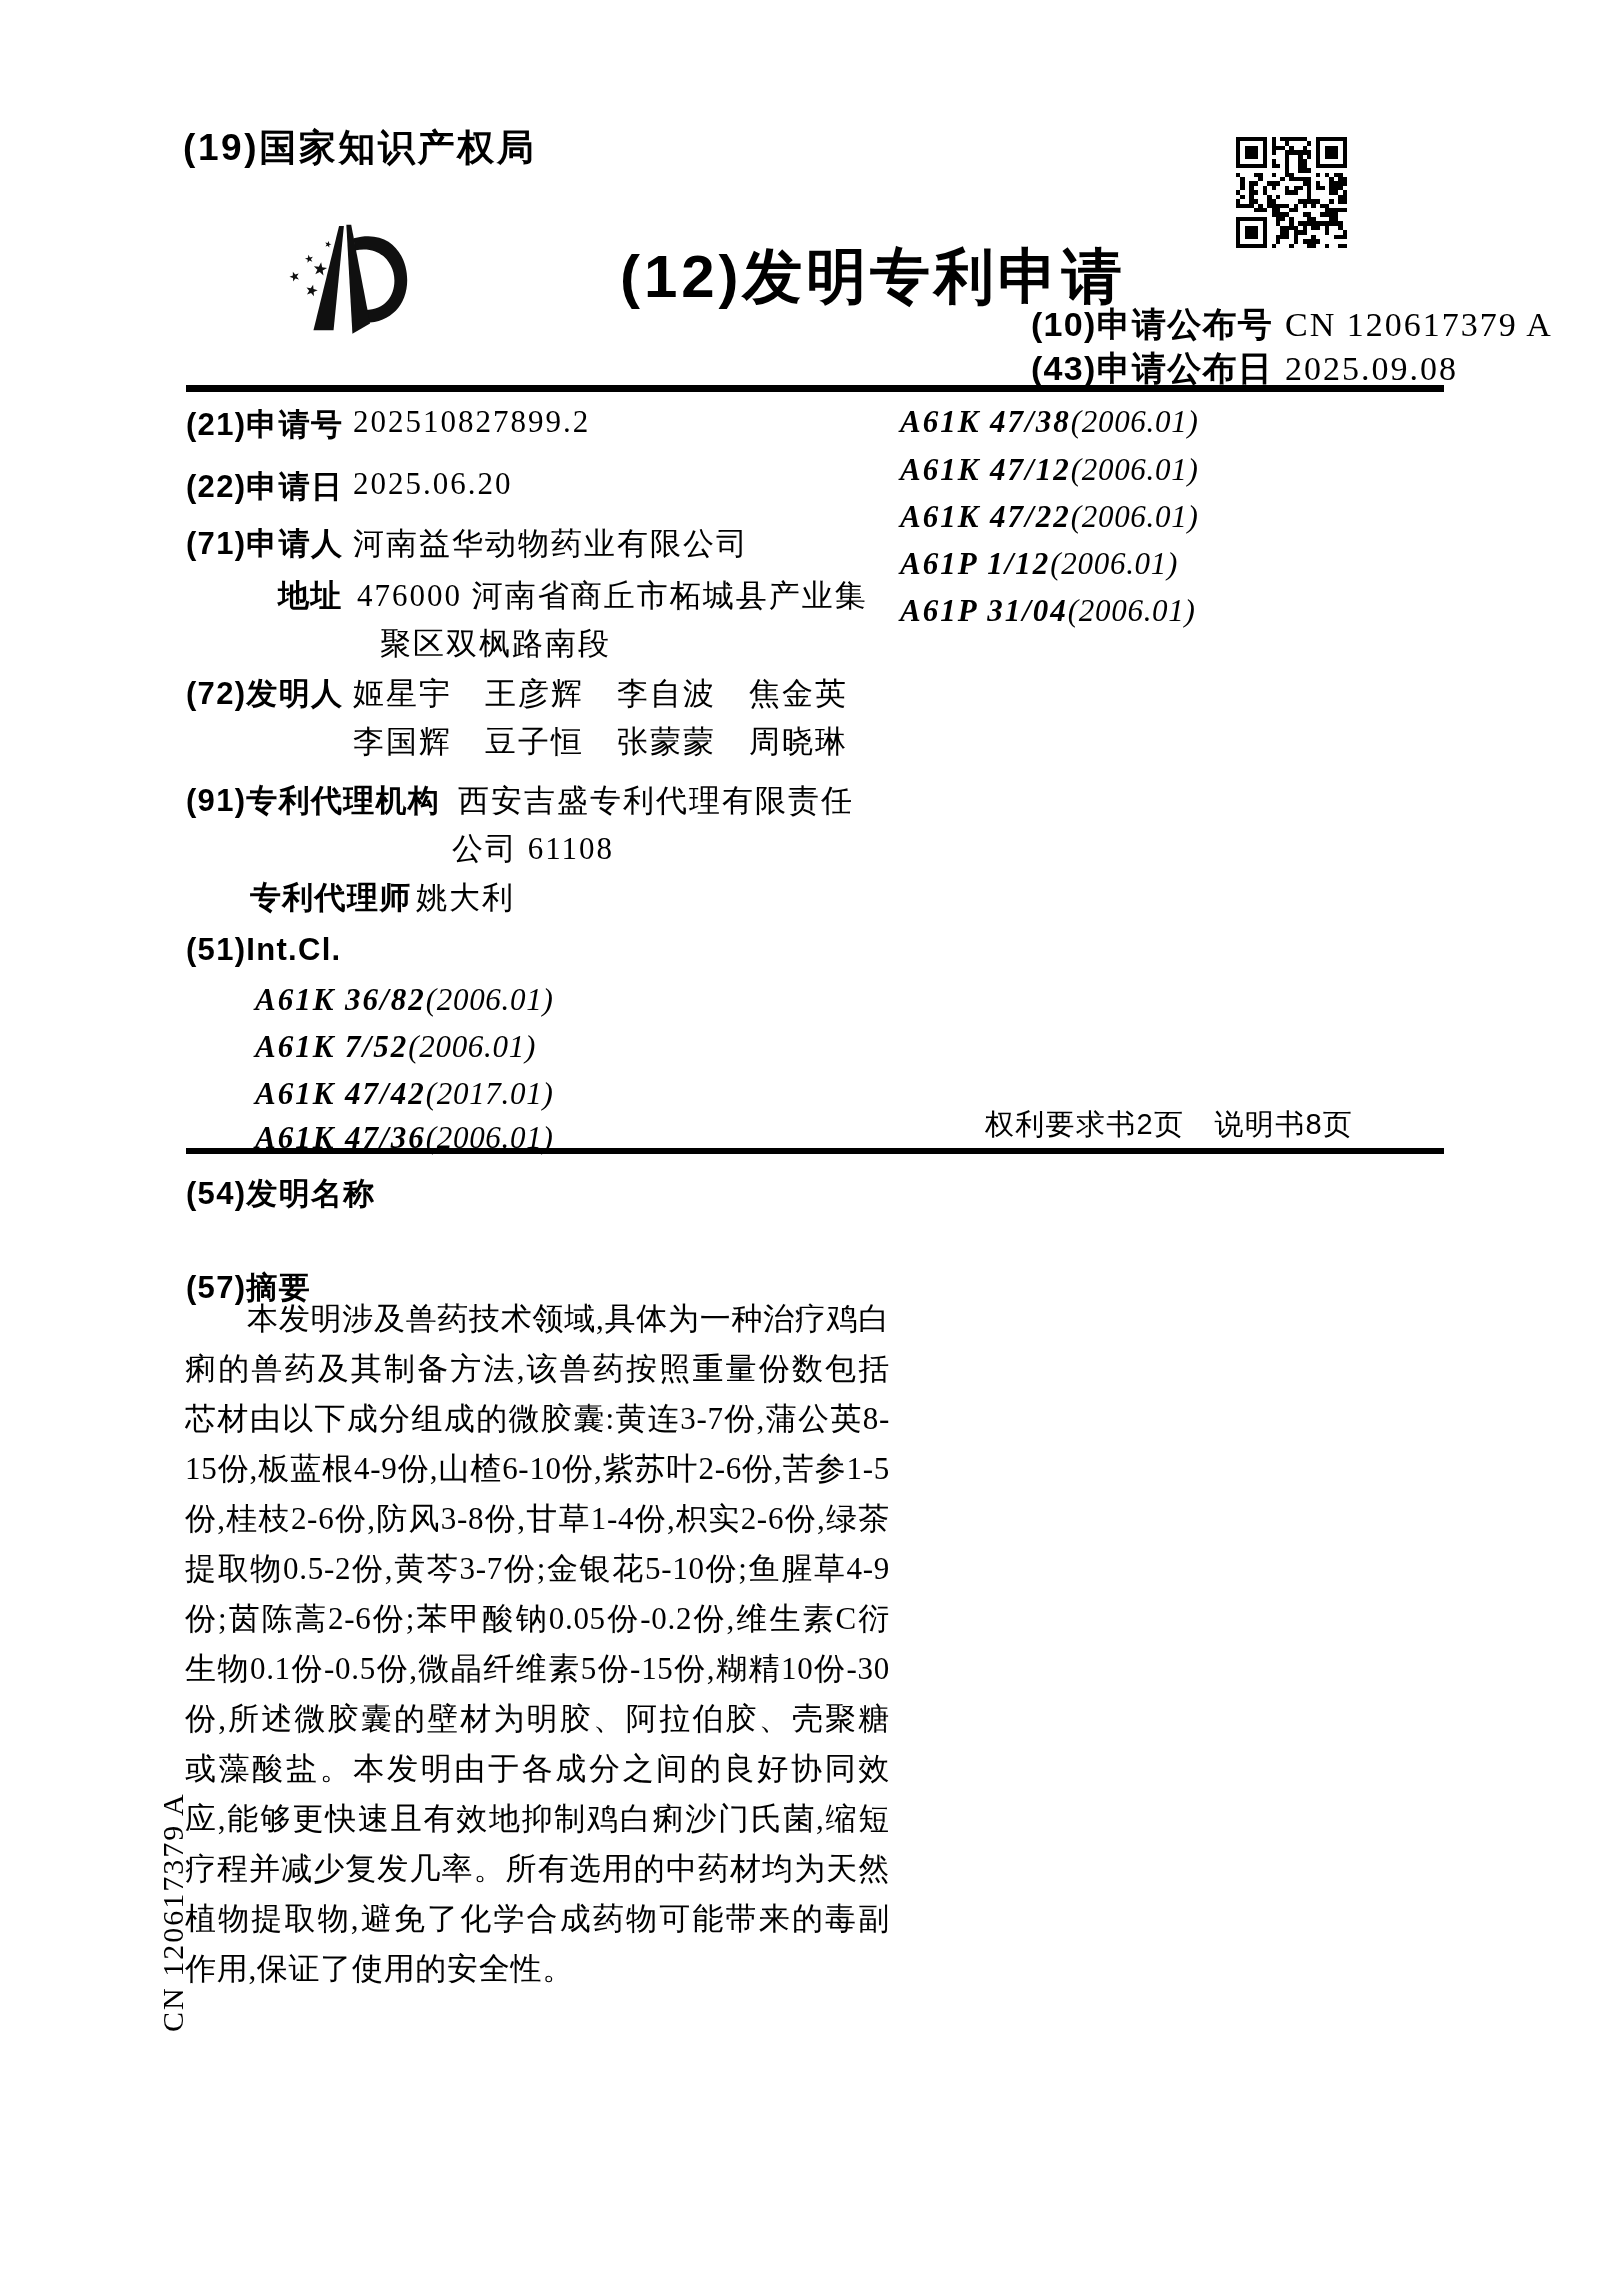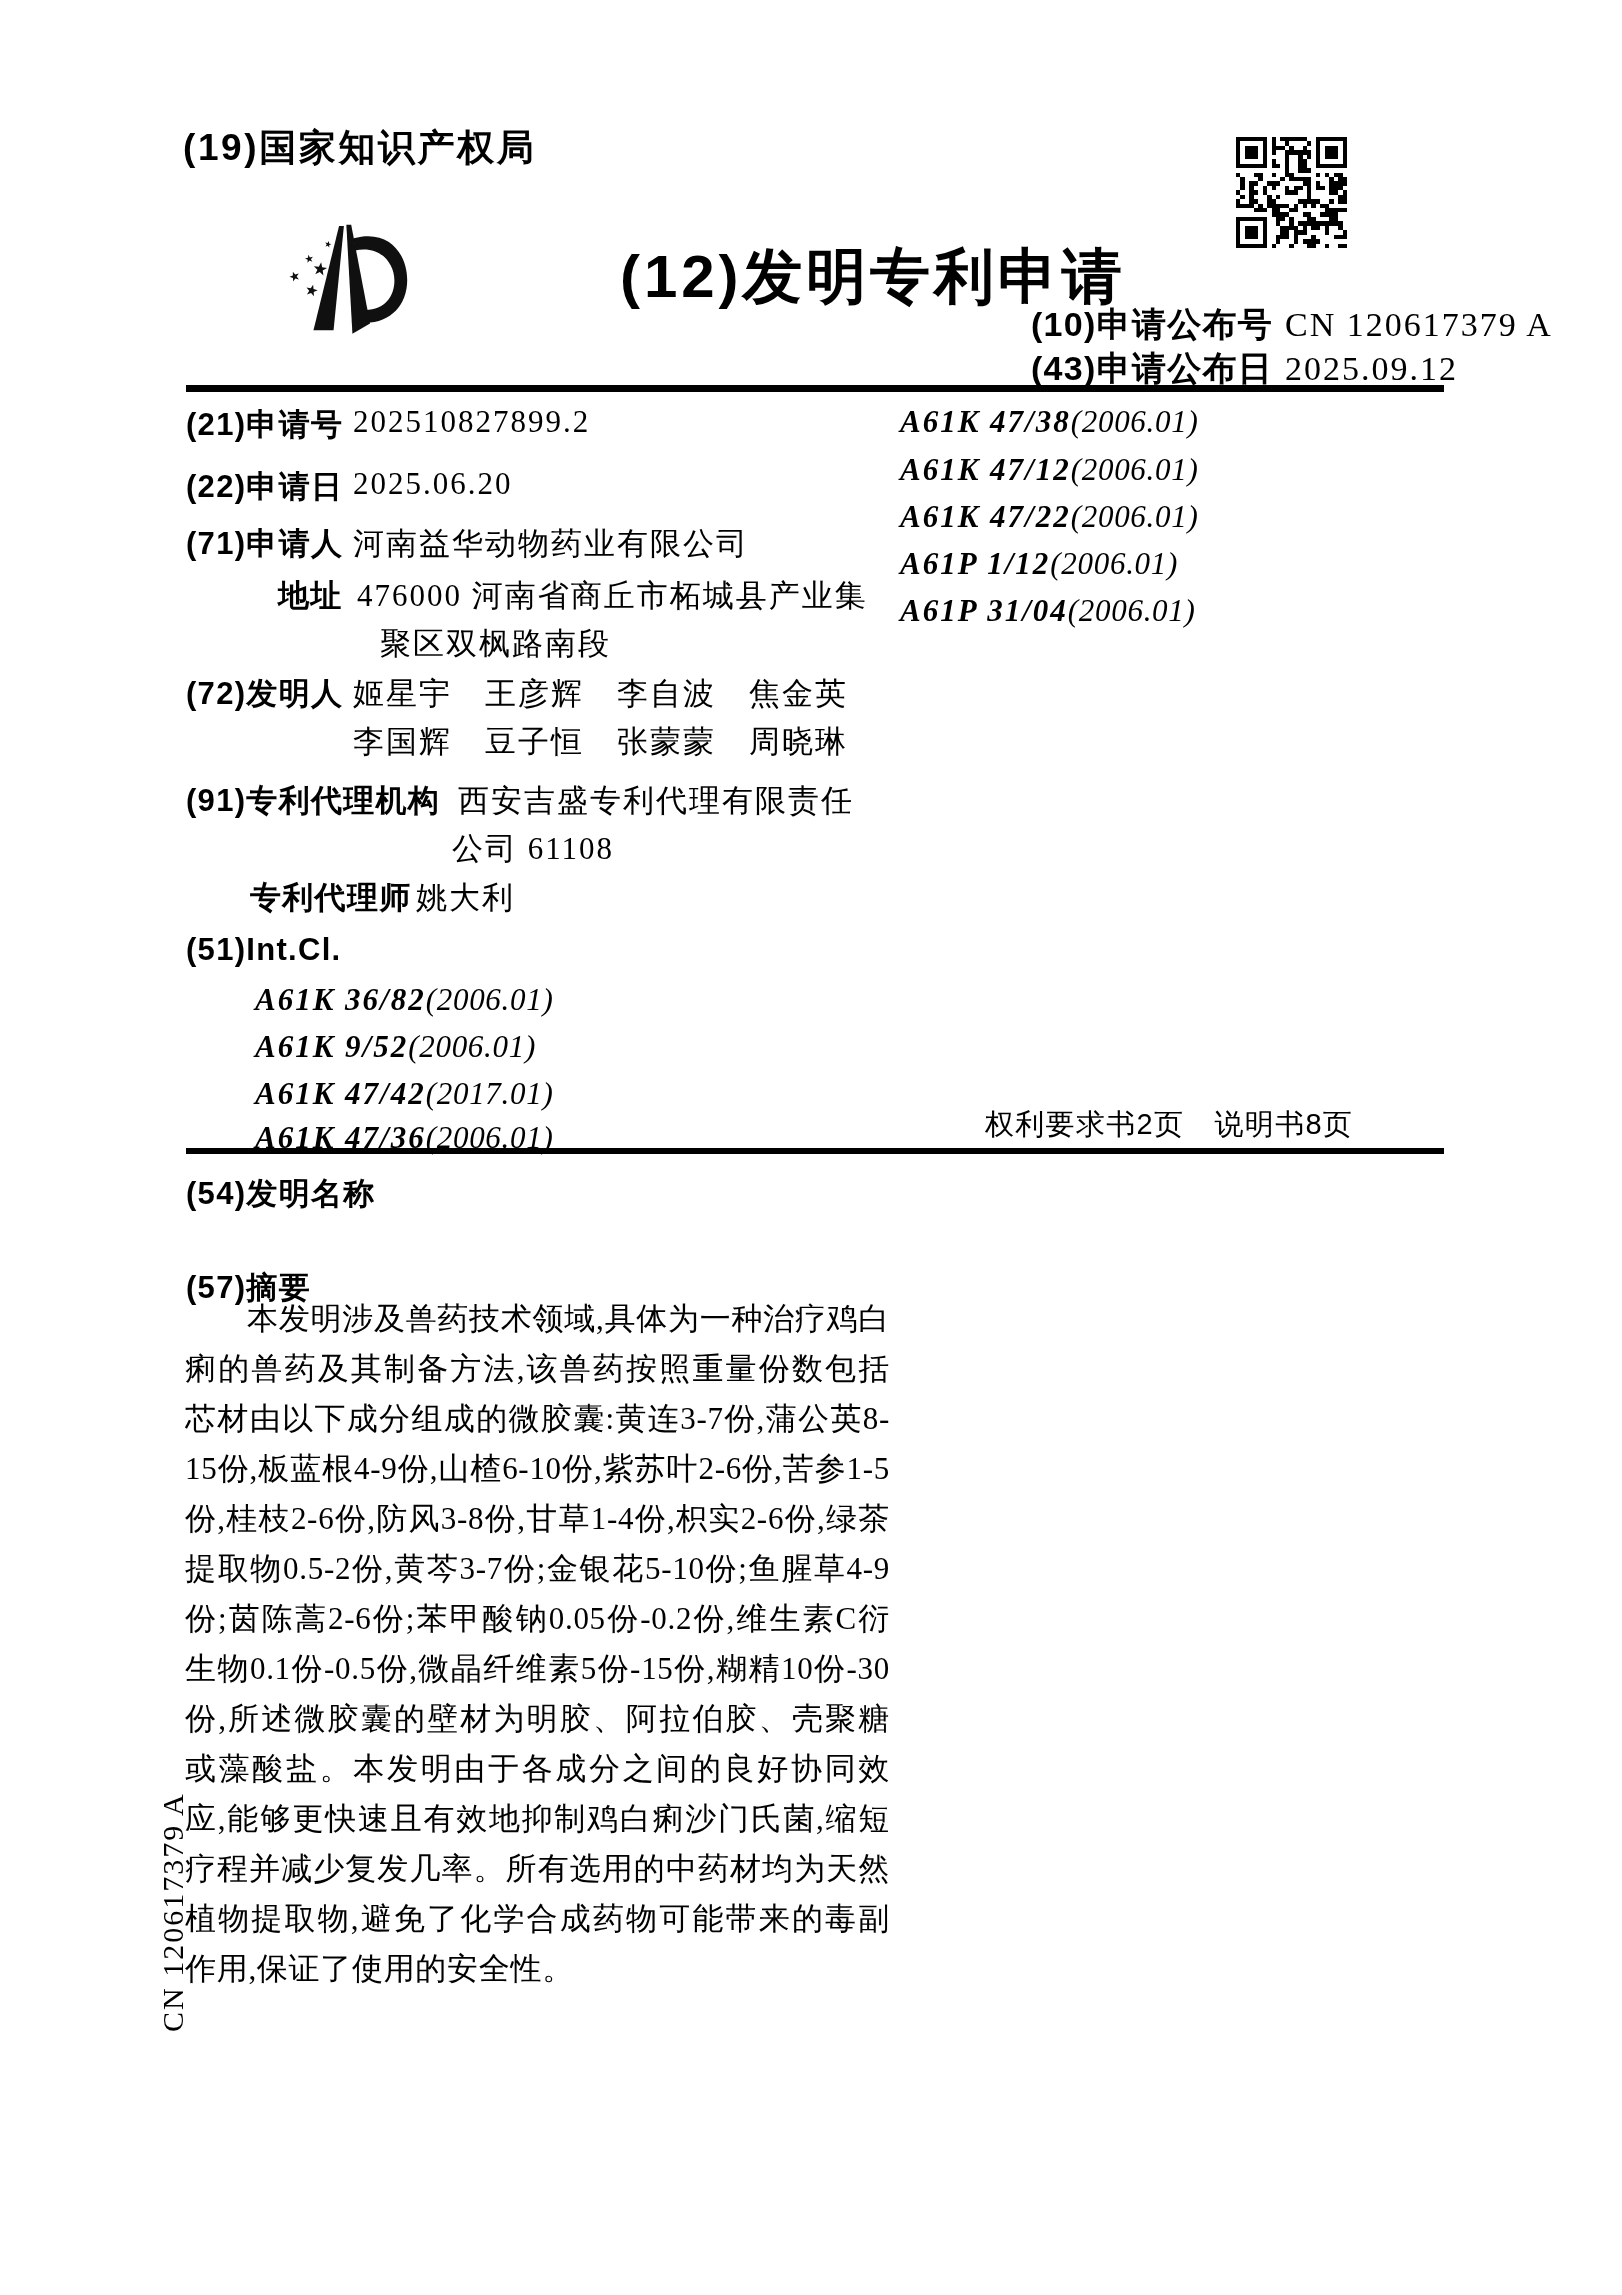--- a/index.html
+++ b/index.html
@@ -288,21 +288,21 @@
       <use href="#st" transform="translate(52,116) scale(1.0) rotate(14)"></use>
     </svg>
   </div>
 
   <div class="abs doc-type">(12)发明专利申请</div>
 
   <div class="abs pubrow" style="left:1031px;top:302px;">
     <span class="lbl">(10)申请公布号</span><span class="val">CN 120617379 A</span>
   </div>
   <div class="abs pubrow" style="left:1031px;top:346px;">
-    <span class="lbl">(43)申请公布日</span><span class="val">2025.09.12</span>
+    <span class="lbl">(43)申请公布日</span><span class="val">2025.09.08</span>
   </div>
 
   <div class="abs rule" style="top:385px;height:6.5px;"></div>
 
   <div class="row" style="top:404px;">
     <span class="lbl" style="left:186px;">(21)申请号</span>
     <span class="val" style="left:353px;">202510827899.2</span>
   </div>
   <div class="row" style="top:466px;">
     <span class="lbl" style="left:186px;">(22)申请日</span>
@@ -337,21 +337,21 @@
     <span class="lbl" style="left:250px;">专利代理师</span>
     <span class="val" style="left:416px;">姚大利</span>
   </div>
   <div class="row" style="top:932px;">
     <span class="lbl" style="left:186px;">(51)Int.Cl.</span>
   </div>
   <div class="row" style="top:982px;">
     <span class="val intcl-entry" style="left:255px;"><span>A61K 36/82</span><span class="date">(2006.01)</span></span>
   </div>
   <div class="row" style="top:1029px;">
-    <span class="val intcl-entry" style="left:255px;"><span>A61K 9/52</span><span class="date">(2006.01)</span></span>
+    <span class="val intcl-entry" style="left:255px;"><span>A61K 7/52</span><span class="date">(2006.01)</span></span>
   </div>
   <div class="row" style="top:1076px;">
     <span class="val intcl-entry" style="left:255px;"><span>A61K 47/42</span><span class="date">(2017.01)</span></span>
   </div>
   <div class="row" style="top:1120px;">
     <span class="val intcl-entry" style="left:255px;"><span>A61K 47/36</span><span class="date">(2006.01)</span></span>
   </div>
 
   <div class="row" style="top:404px;">
     <span class="val intcl-entry" style="left:900px;text-align:right;"><span>A61K 47/38</span><span class="date">(2006.01)</span></span>

